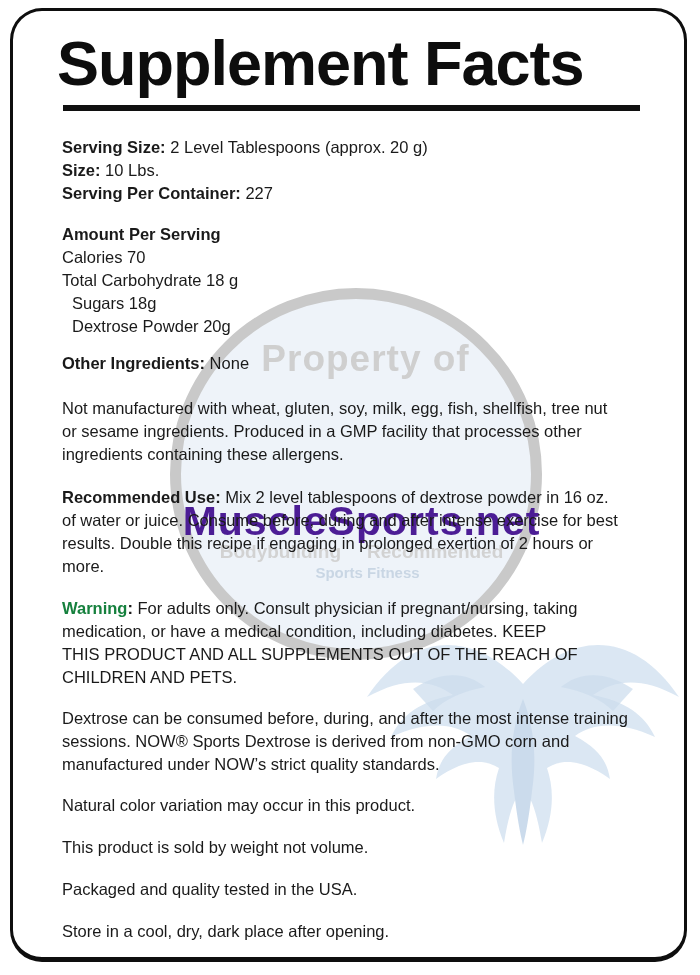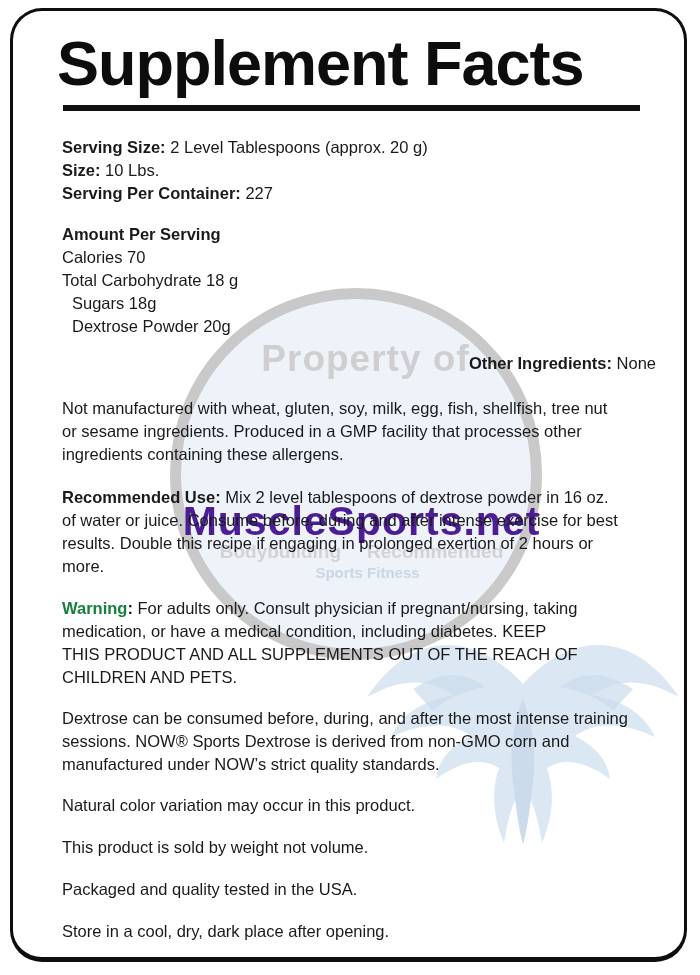--- a/index.html
+++ b/index.html
@@ -29,32 +29,32 @@
   .wm-tags .sep{display:inline-block;width:26px;}
   .wm-fitness{top:553px;font-size:15px;color:#c9d6e4;padding-left:16px;}
   
   .content-layer{position:relative;z-index:1;}
   .title{
     margin:19px 0 0 44px;font-size:63px;line-height:66px;font-weight:bold;
     letter-spacing:-1px;color:#0d0d0d;white-space:nowrap;
   }
   .rule{height:6px;background:#101010;margin:9px 0 0 50px;width:577px;}
   .content{
-    margin-top:25px;padding:0 28px 0 49px;
+    margin-top:25px;padding:0 0 0 49px;
     font-size:16.5px;line-height:23px;color:#1a1a1a;
   }
   .b{font-weight:bold;}
   .red{color:#15803d;}
   .para{white-space:pre-line;margin-top:8px;}
   .indent{padding-left:10px;}
   .m14{margin-bottom:14px;}
   .m18{margin-bottom:18px;}
   .m19{margin-bottom:19px;}
   .m20{margin-bottom:20px;}
-  .m22{margin-bottom:22px;text-align:right;}
+  .m22{margin-bottom:22px;}
 </style>
 </head>
 <body>
 
 <div class="label-box">
 
   <div class="wm-layer">
     <div class="wm-circle">
       <svg class="wm-eagle" viewBox="0 0 340 290" xmlns="http://www.w3.org/2000/svg">
         <path d="M170 85 C120 30 58 32 14 98 C54 76 80 82 100 96 C68 102 48 116 38 138 C74 122 100 124 118 137 C94 150 86 162 83 180 C110 161 130 159 146 169 C138 192 140 218 151 244 C156 213 162 197 170 190 C178 197 184 213 189 244 C200 218 202 192 194 169 C210 159 230 161 257 180 C254 162 246 150 222 137 C240 124 266 122 302 138 C292 116 272 102 240 96 C260 82 286 76 326 98 C282 32 220 30 170 85 Z" fill="#d5e3f1"></path>

